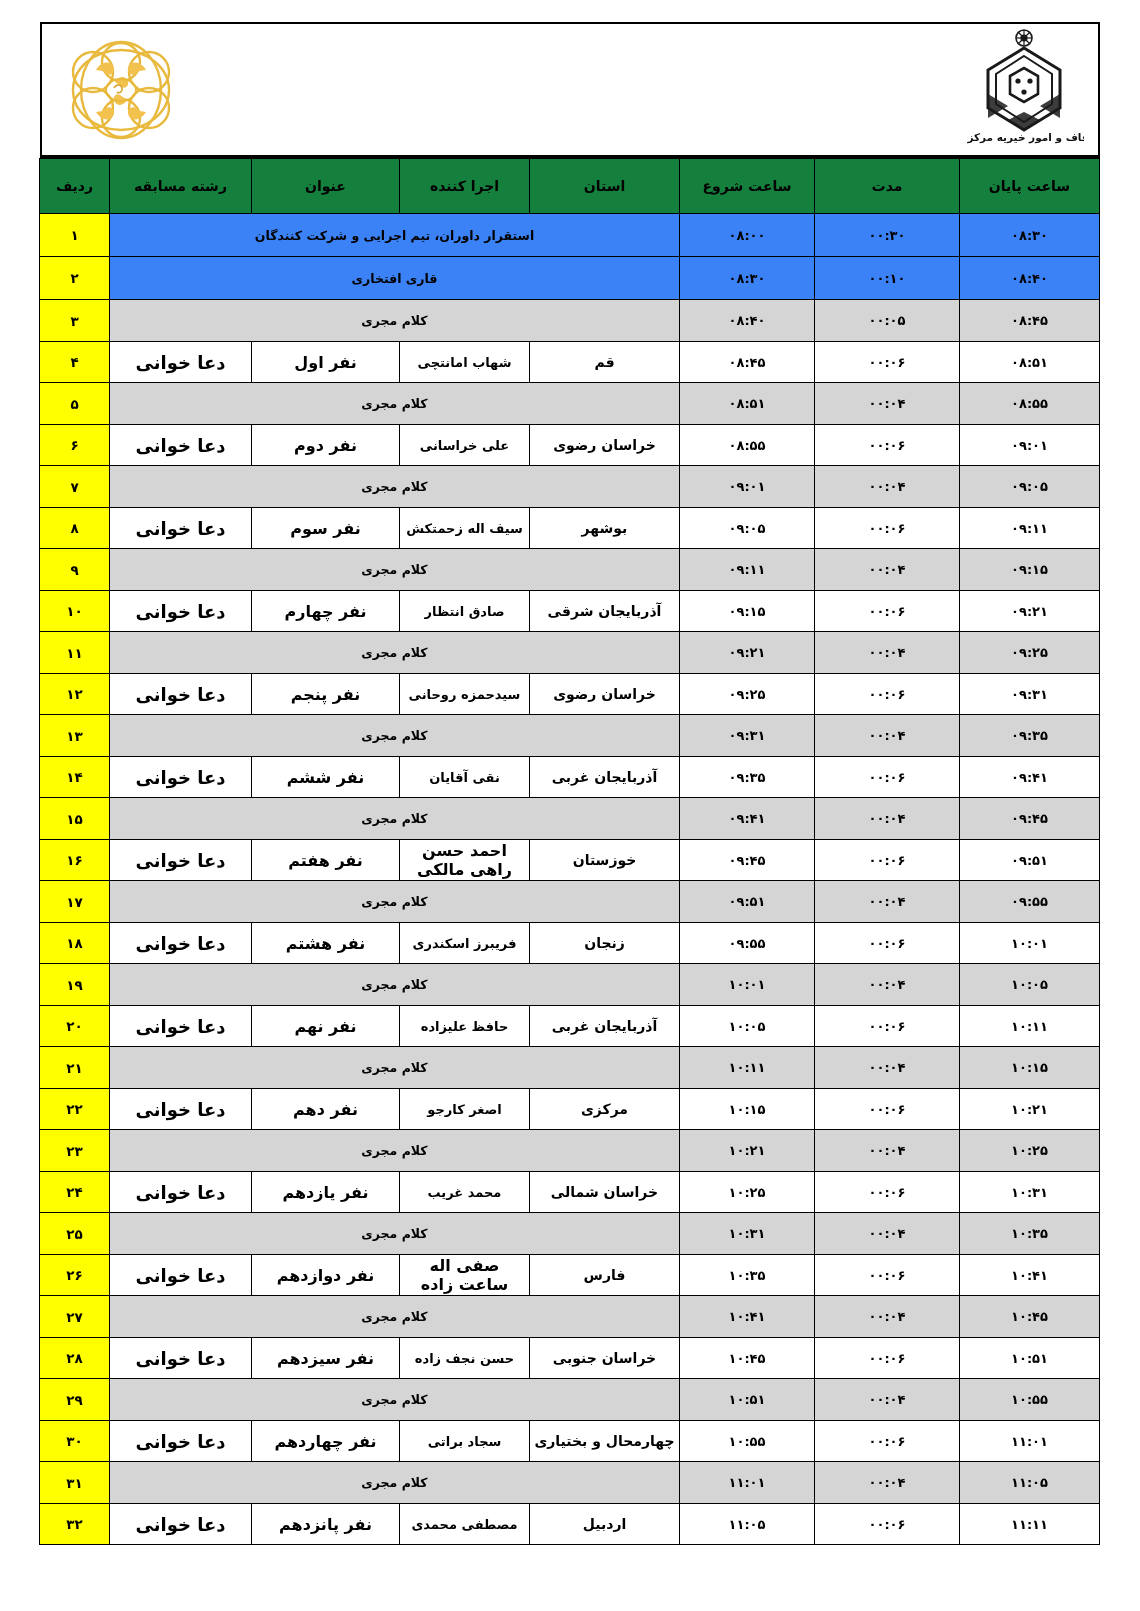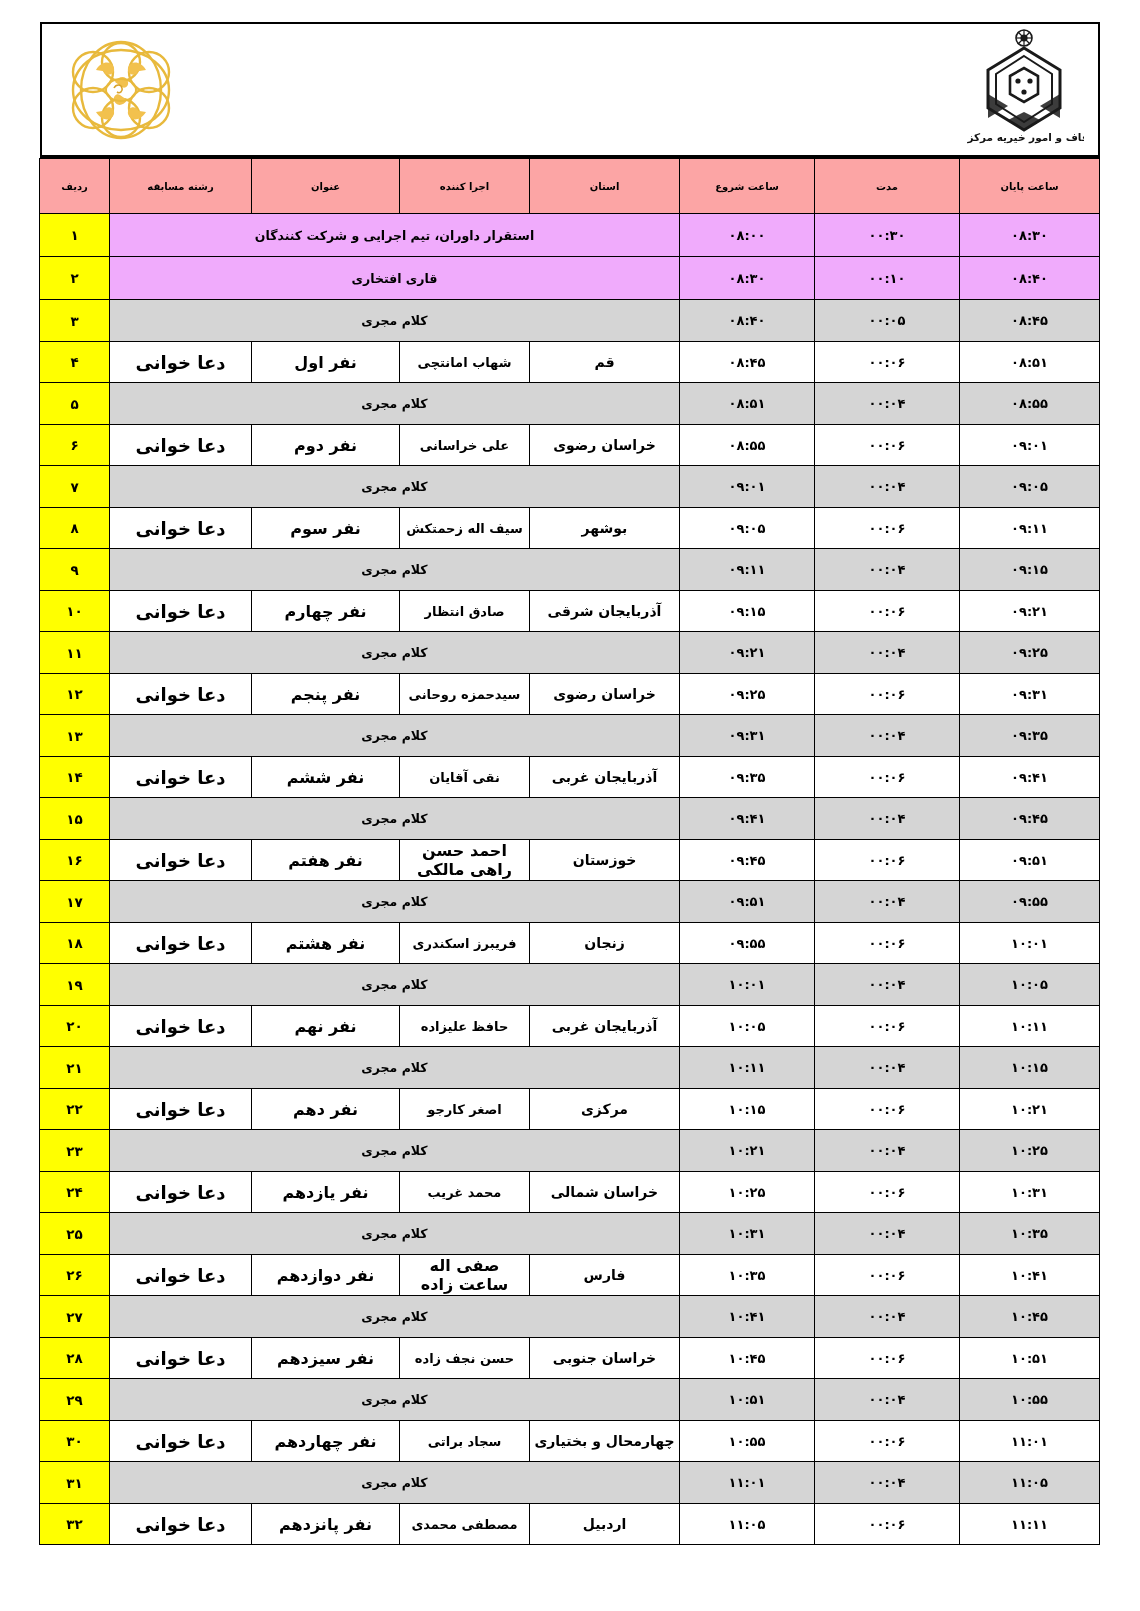--- a/index.html
+++ b/index.html
@@ -53,39 +53,39 @@
   }
   table.sched td,table.sched th{
     border:1.6px solid #000;
     text-align:center;
     vertical-align:middle;
     color:#000;
     padding:0 2px;
     overflow:hidden;
   }
   thead th{
-    background:#fca5a5;
-    font-size:10px;font-weight:bold;
+    background:#15803d;
+    font-size:14px;font-weight:bold;
     height:54px;
   }
   tbody td{font-size:13.5px;font-weight:bold;}
 
   
   col.c-end{width:140px}
   col.c-dur{width:145px}
   col.c-start{width:135px}
   col.c-prov{width:150px}
   col.c-perf{width:130px}
   col.c-titl{width:148px}
   col.c-field{width:142px}
   col.c-row{width:70px}
 
   tr.r-normal td{background:#ffffff;height:40px;}
   tr.r-gray td{background:#d5d5d5;height:41px;}
-  tr.r-green td{background:#f0abfc;height:42px;}
+  tr.r-green td{background:#3b82f6;height:42px;}
   td.rowno{background:#ffff00 !important;font-size:13.5px;}
   td.span-text{font-size:12.5px;font-weight:bold;}
   td.perf{font-size:13px;margin-top:32px;}
   td.perf.small{font-size:16px;}
   td.prov{font-size:14px;}
   td.titl{font-size:16px;font-weight:bold;}
   td.field{font-size:18px;}
   td.time{font-size:13px;}
 </style>
 </head>

